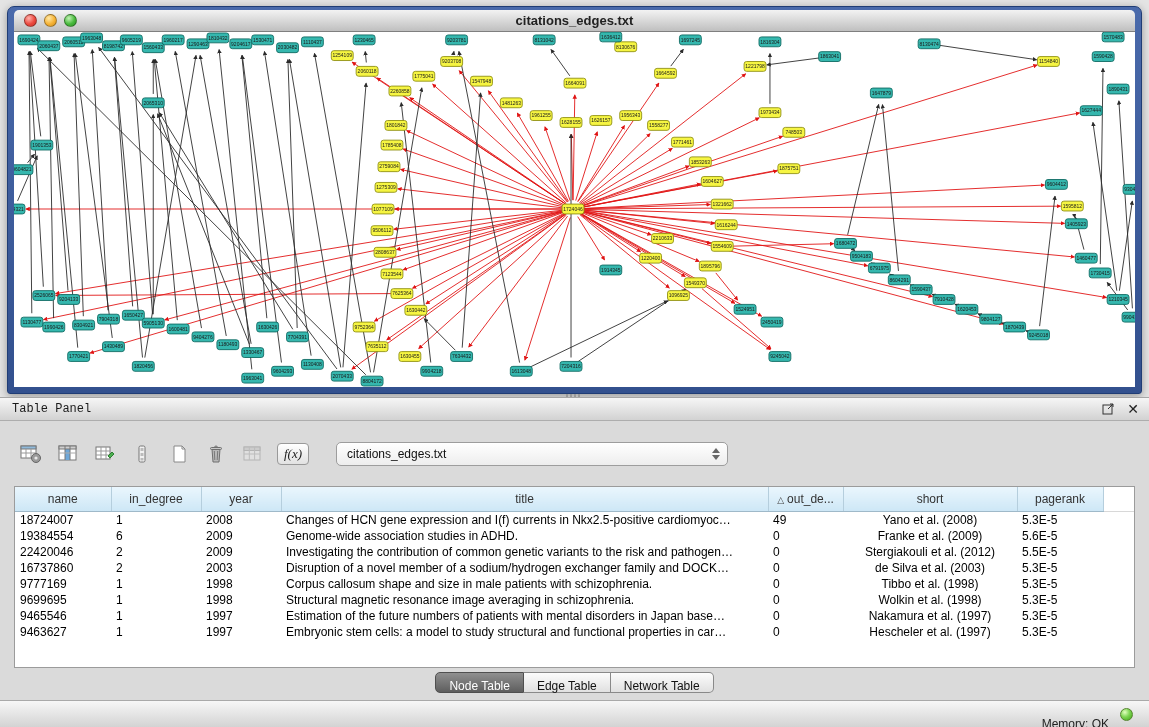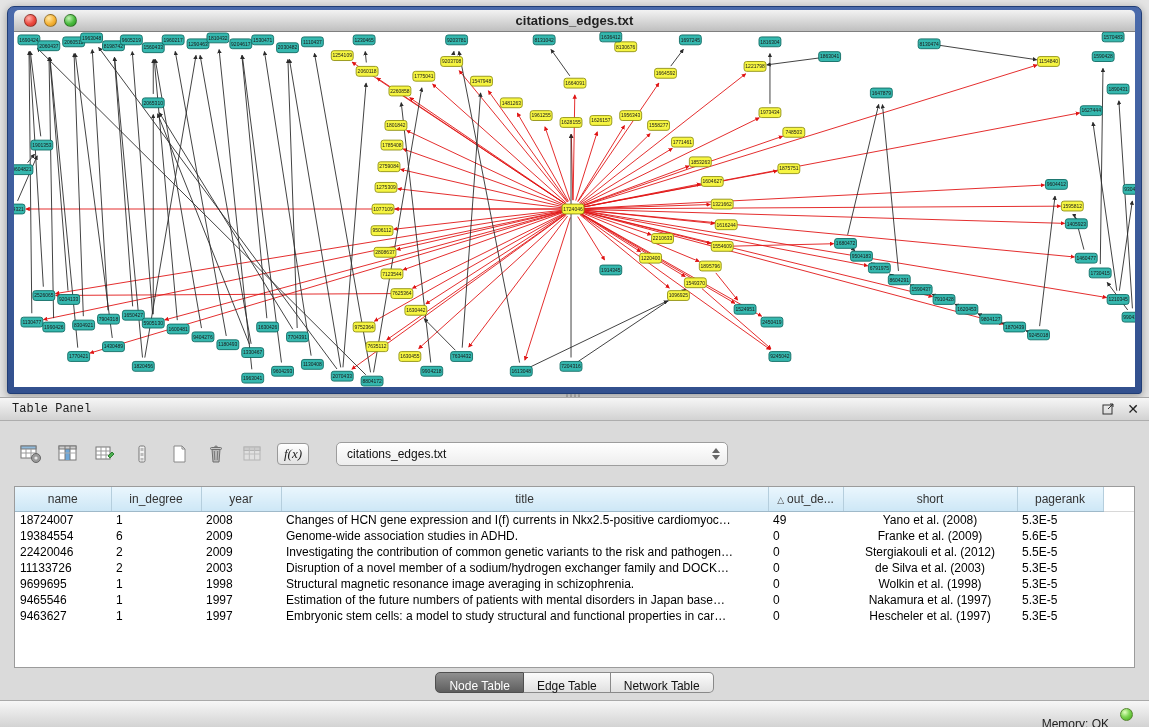--- a/index.html
+++ b/index.html
@@ -886,26 +886,36 @@
             <td class="c0">22420046</td>
             <td class="c1">2</td>
             <td class="c2">2009</td>
             <td class="c3">Investigating the contribution of common genetic variants to the risk and pathogen…</td>
             <td class="c4">0</td>
             <td class="c5">Stergiakouli et al. (2012)</td>
             <td class="c6">5.5E-5</td>
             <td class="c7"></td>
           </tr>
           <tr>
-            <td class="c0">11133726</td>
+            <td class="c0">16737860</td>
             <td class="c1">2</td>
             <td class="c2">2003</td>
             <td class="c3">Disruption of a novel member of a sodium/hydrogen exchanger family and DOCK…</td>
             <td class="c4">0</td>
             <td class="c5">de Silva et al. (2003)</td>
+            <td class="c6">5.3E-5</td>
+            <td class="c7"></td>
+          </tr>
+          <tr>
+            <td class="c0">9777169</td>
+            <td class="c1">1</td>
+            <td class="c2">1998</td>
+            <td class="c3">Corpus callosum shape and size in male patients with schizophrenia.</td>
+            <td class="c4">0</td>
+            <td class="c5">Tibbo et al. (1998)</td>
             <td class="c6">5.3E-5</td>
             <td class="c7"></td>
           </tr>
           <tr>
             <td class="c0">9699695</td>
             <td class="c1">1</td>
             <td class="c2">1998</td>
             <td class="c3">Structural magnetic resonance image averaging in schizophrenia.</td>
             <td class="c4">0</td>
             <td class="c5">Wolkin et al. (1998)</td>

